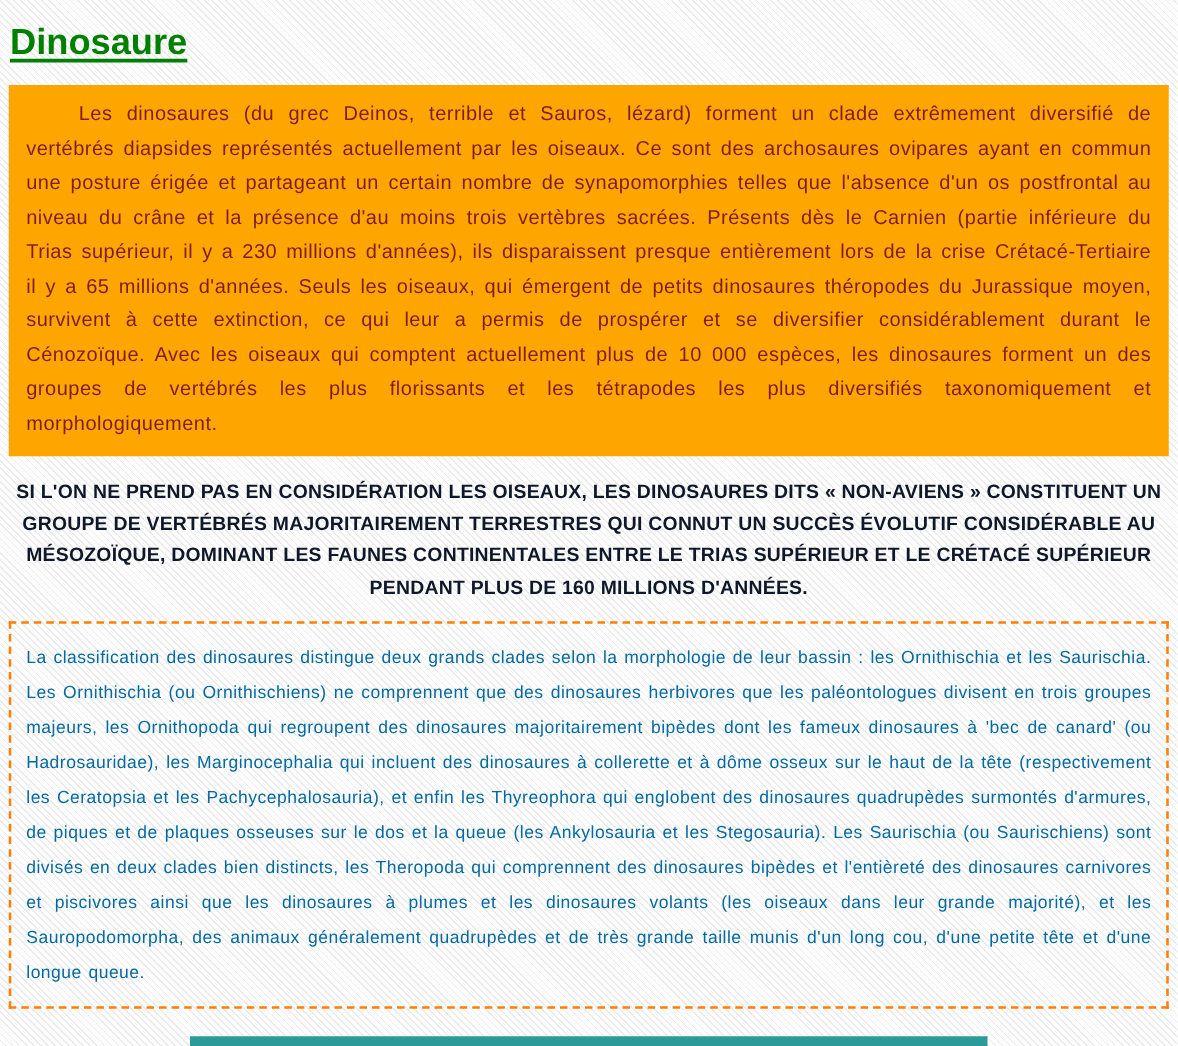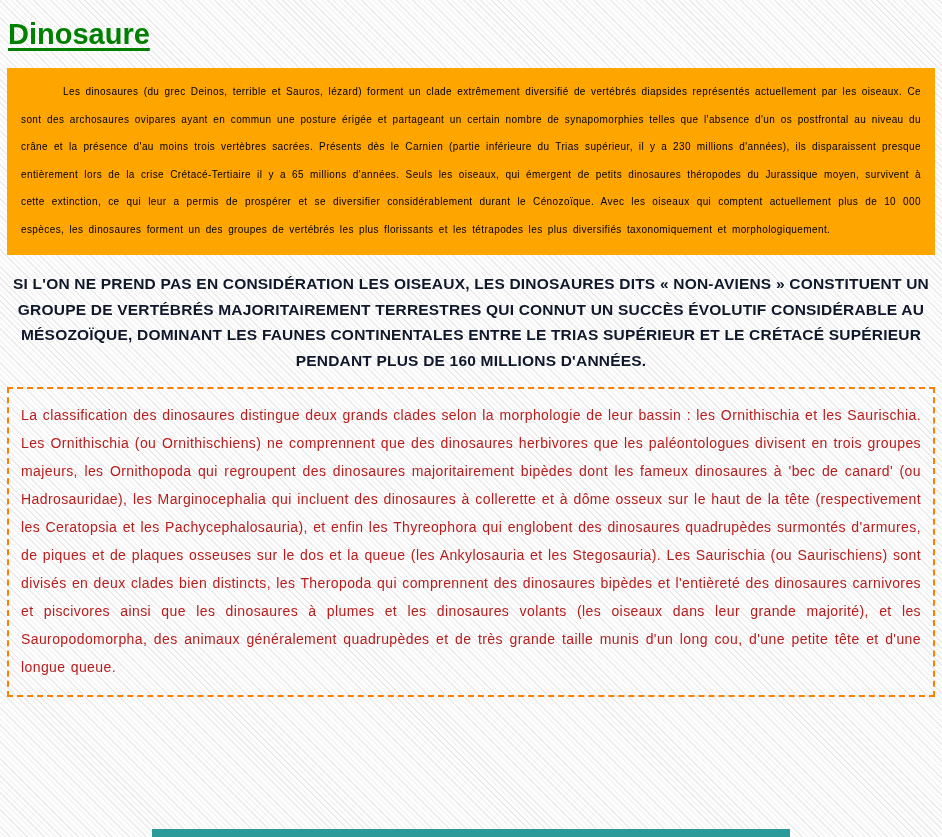--- a/index.html
+++ b/index.html
@@ -38,22 +38,22 @@
     display: inline-block;
   }
 
   .intro-box {
     margin: 16px 7px 0 7px;
     background: #FFA500;
     padding: 10px 14px 12px 14px;
   }
   .intro-box p {
     margin: 0;
-    color: #000000;
-    font-size: 10px;
+    color: #7f1d1d;
+    font-size: 16px;
     line-height: 27.5px;
     letter-spacing: 0.4px;
     word-spacing: 2px;
     text-align: justify;
     text-indent: 42px;
   }
 
   .highlight {
     margin: 16px 12px 14px 12px;
     color: #0f172a;
@@ -65,21 +65,21 @@
   }
 
   .classification-box {
     margin: 0 7px;
     border: 2px dashed #FF7F00;
     padding: 12px 12px 14px 12px;
     background: transparent;
   }
   .classification-box p {
     margin: 0;
-    color: #b91c1c;
+    color: #0369a1;
     font-size: 14px;
     line-height: 28px;
     letter-spacing: 0.4px;
     word-spacing: 1px;
     text-align: justify;
   }
 
   .footer-bar {
     position: absolute;
     bottom: 0;

